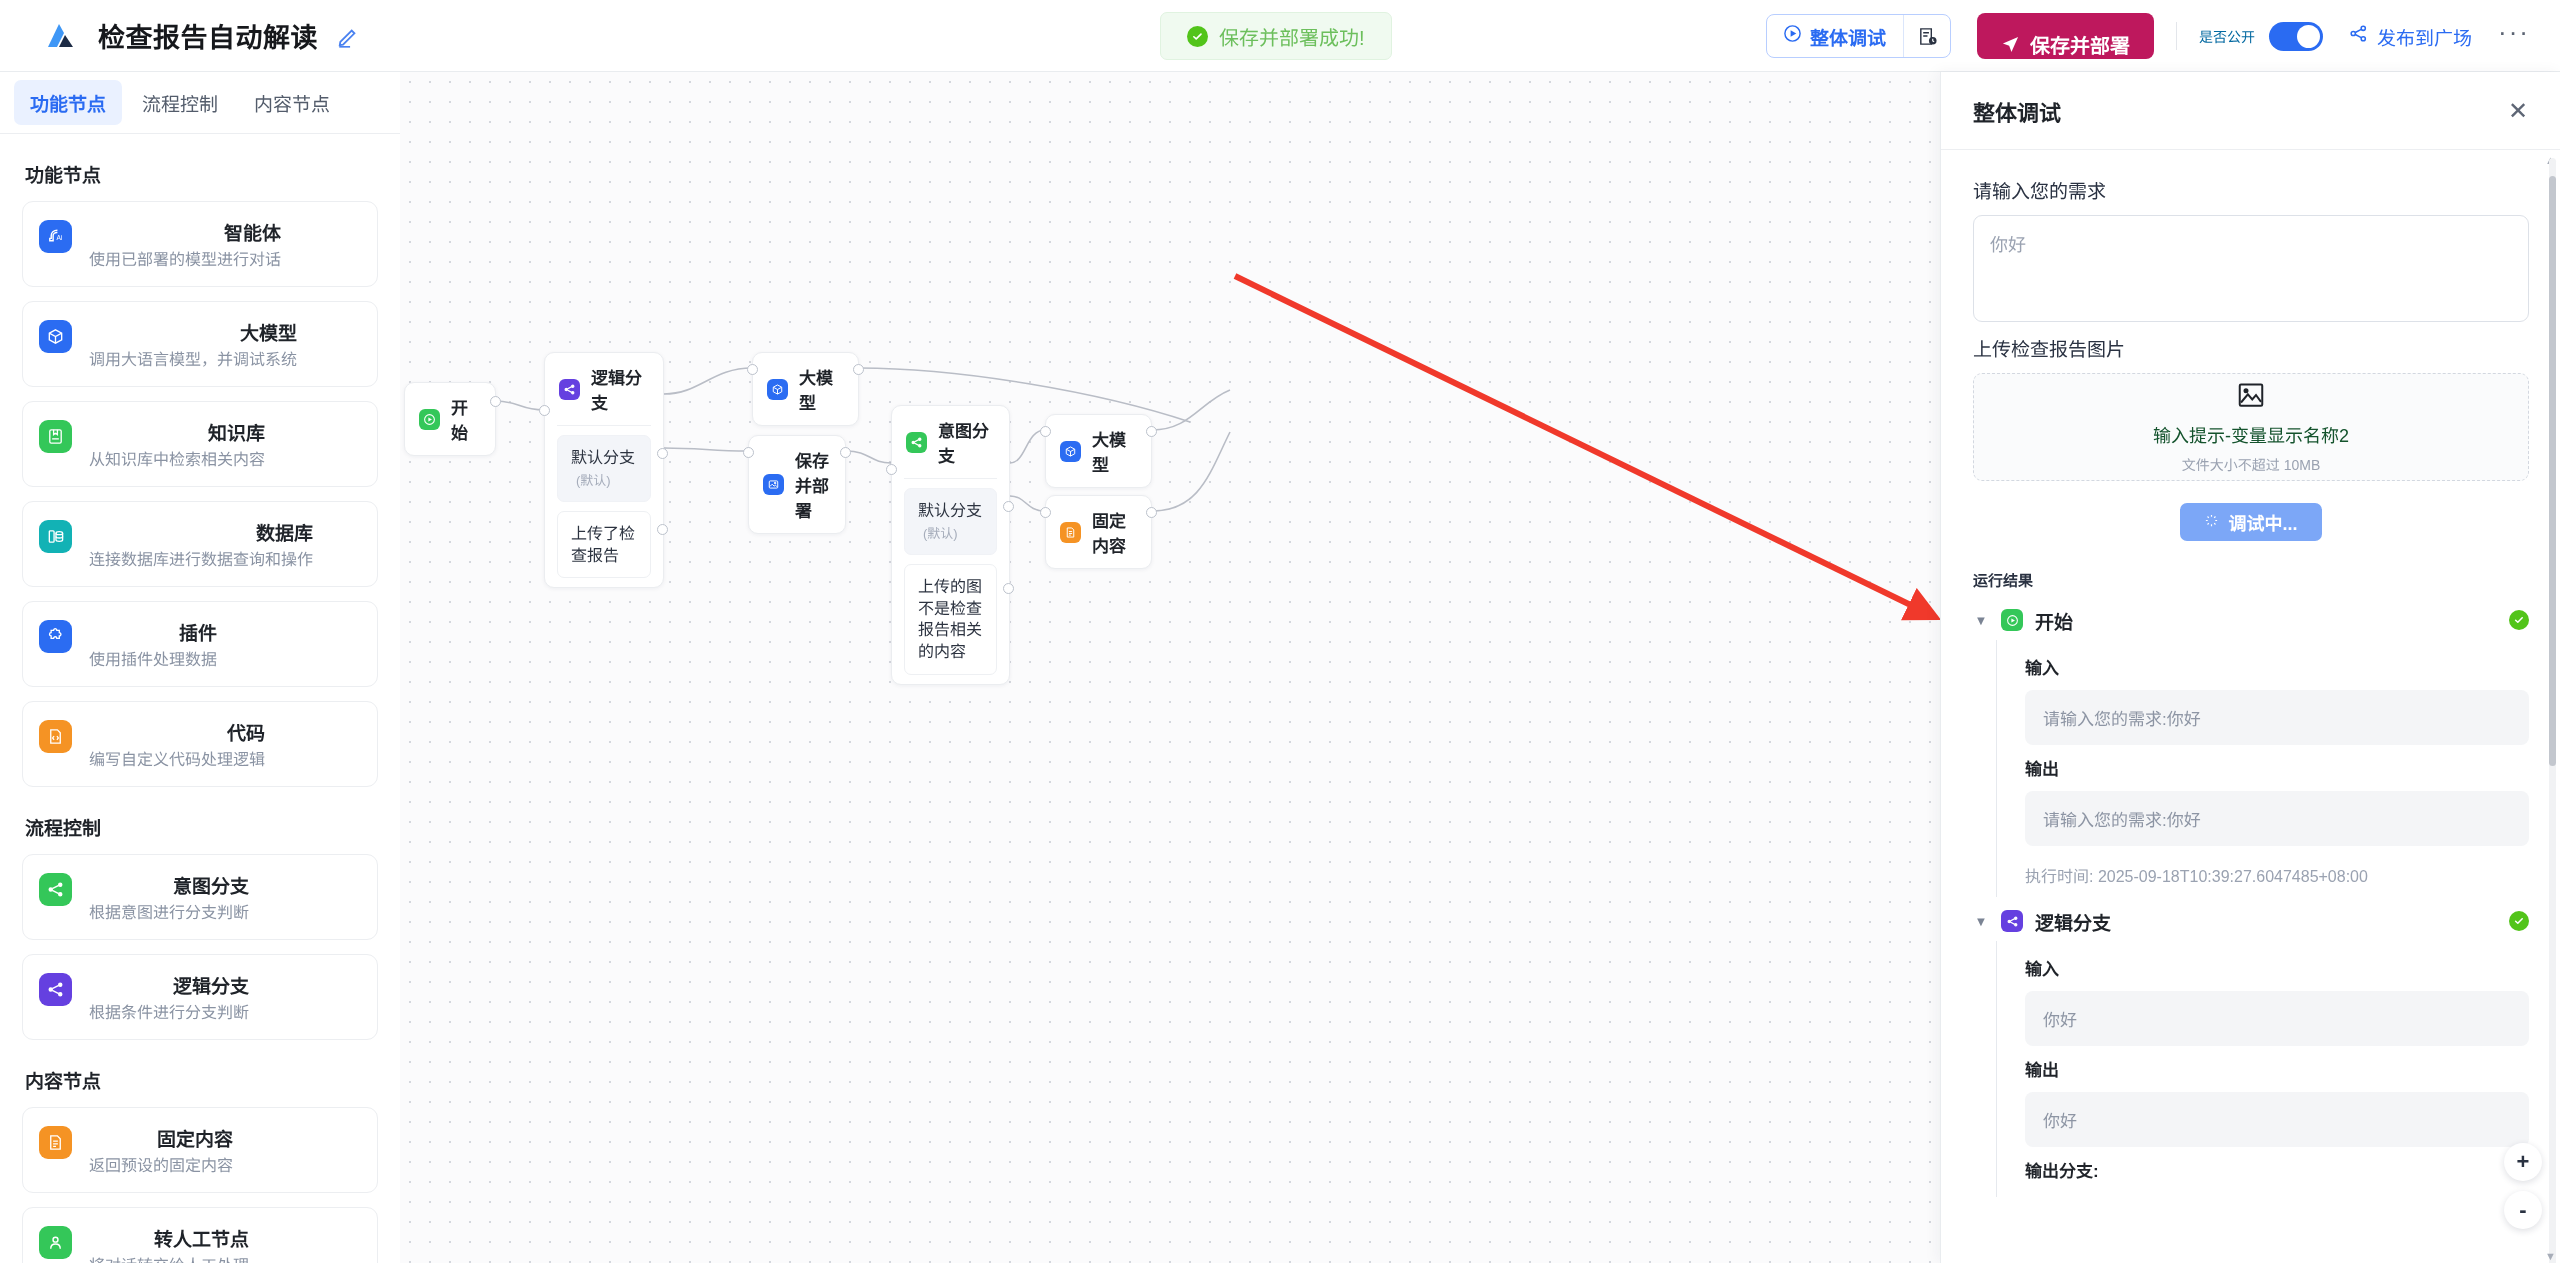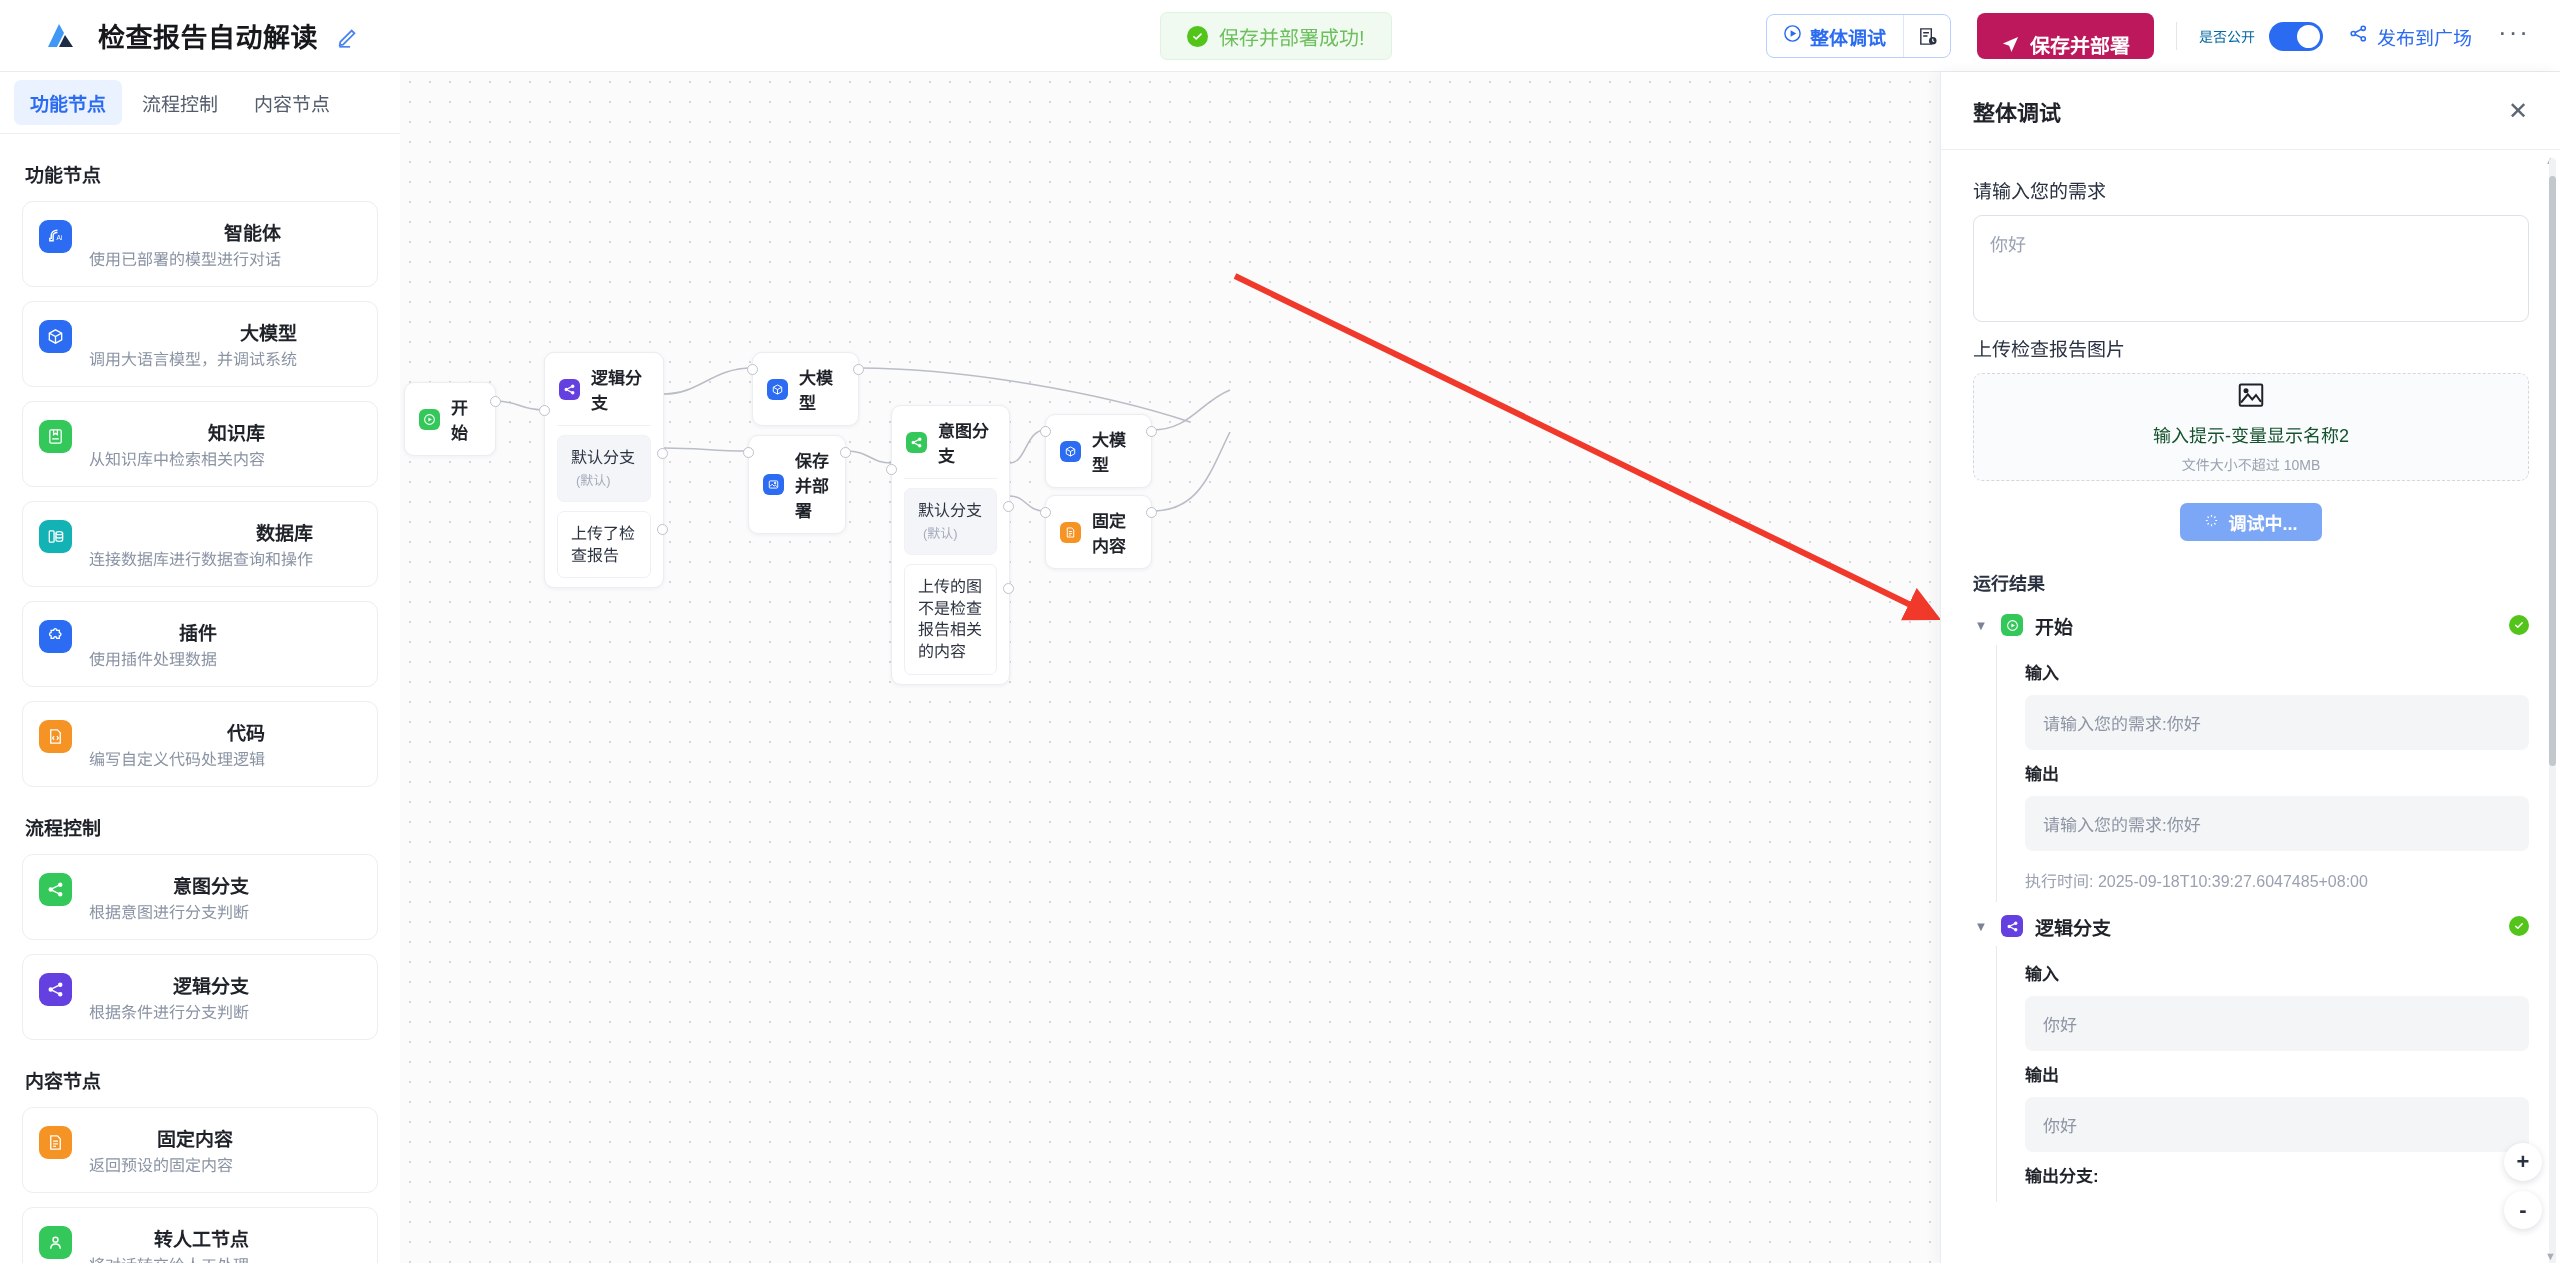--- a/index.html
+++ b/index.html
@@ -218,21 +218,21 @@
   }
   .upload-title { font-size: 18px; color: #14532d; font-weight: 500; }
   .upload-hint { font-size: 14px; color: #9aa2b1; }
   .btn-running {
     display: block; margin: 22px auto 0; background: #7ca7f7; color: #fff;
     border: none; border-radius: 7px; height: 38px; padding: 0 24px;
     font-size: 18px; font-weight: 600; cursor: default;
     display: flex; align-items: center; gap: 9px; width: fit-content;
   }
   .section-title {
-    font-size: 18px; font-weight: 600; color: #2a3242; margin: 28px 0 10px;
+    font-size: 15px; font-weight: 600; color: #2a3242; margin: 28px 0 10px;
   }
   .res-node { margin-bottom: 4px; }
   .res-head {
     display: flex; align-items: center; gap: 12px; height: 40px; cursor: pointer;
   }
   .caret { width: 16px; color: #7b8494; font-size: 13px; display:flex;
            align-items:center; justify-content:center; }
   .res-ico {
     width: 22px; height: 22px; border-radius: 6px; flex: none;
     display: flex; align-items: center; justify-content: center;

